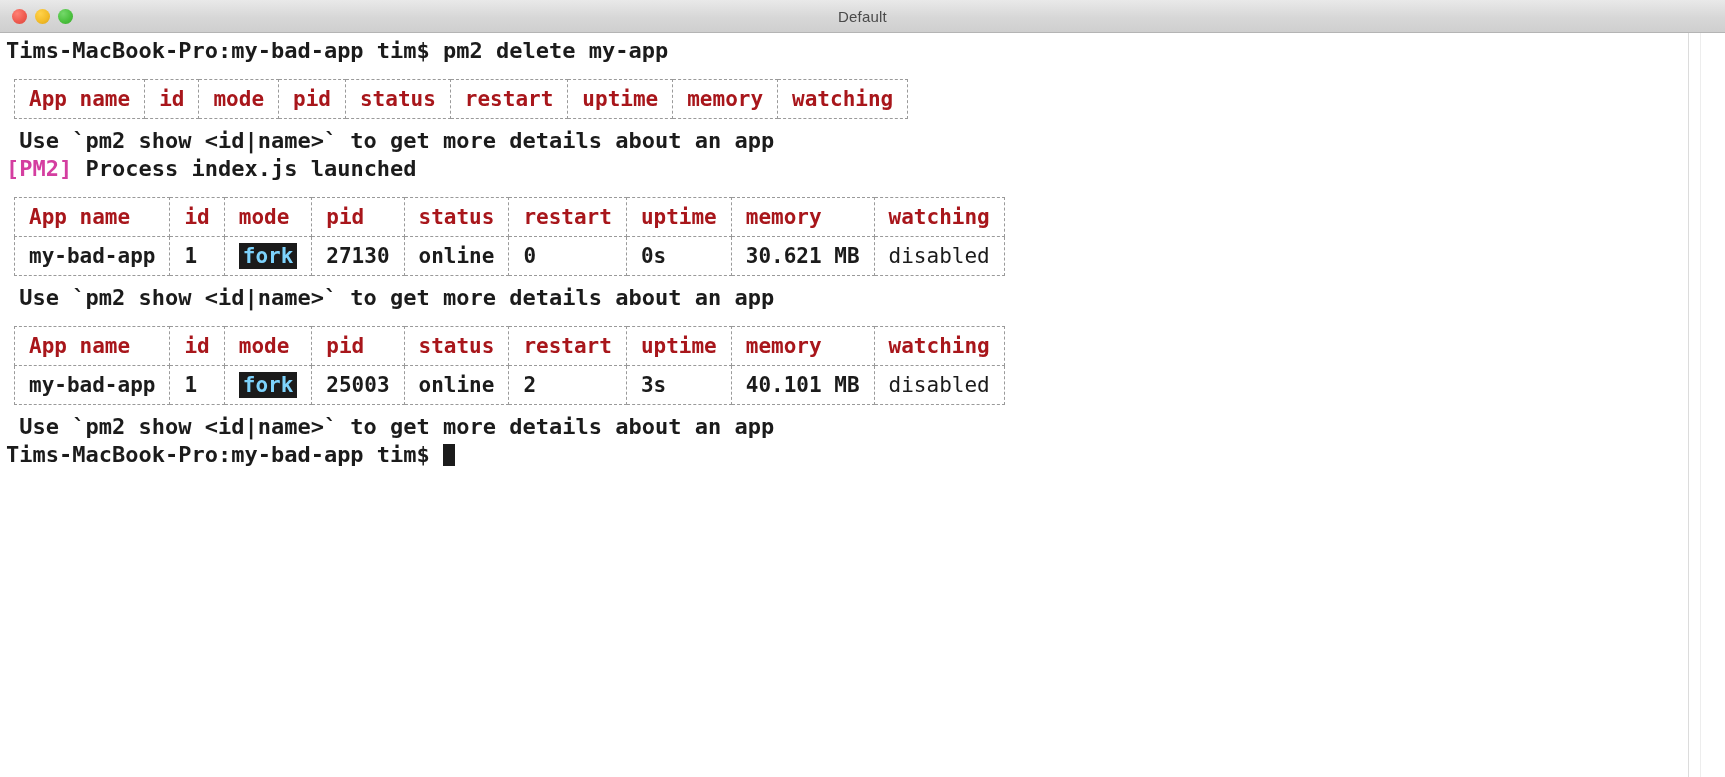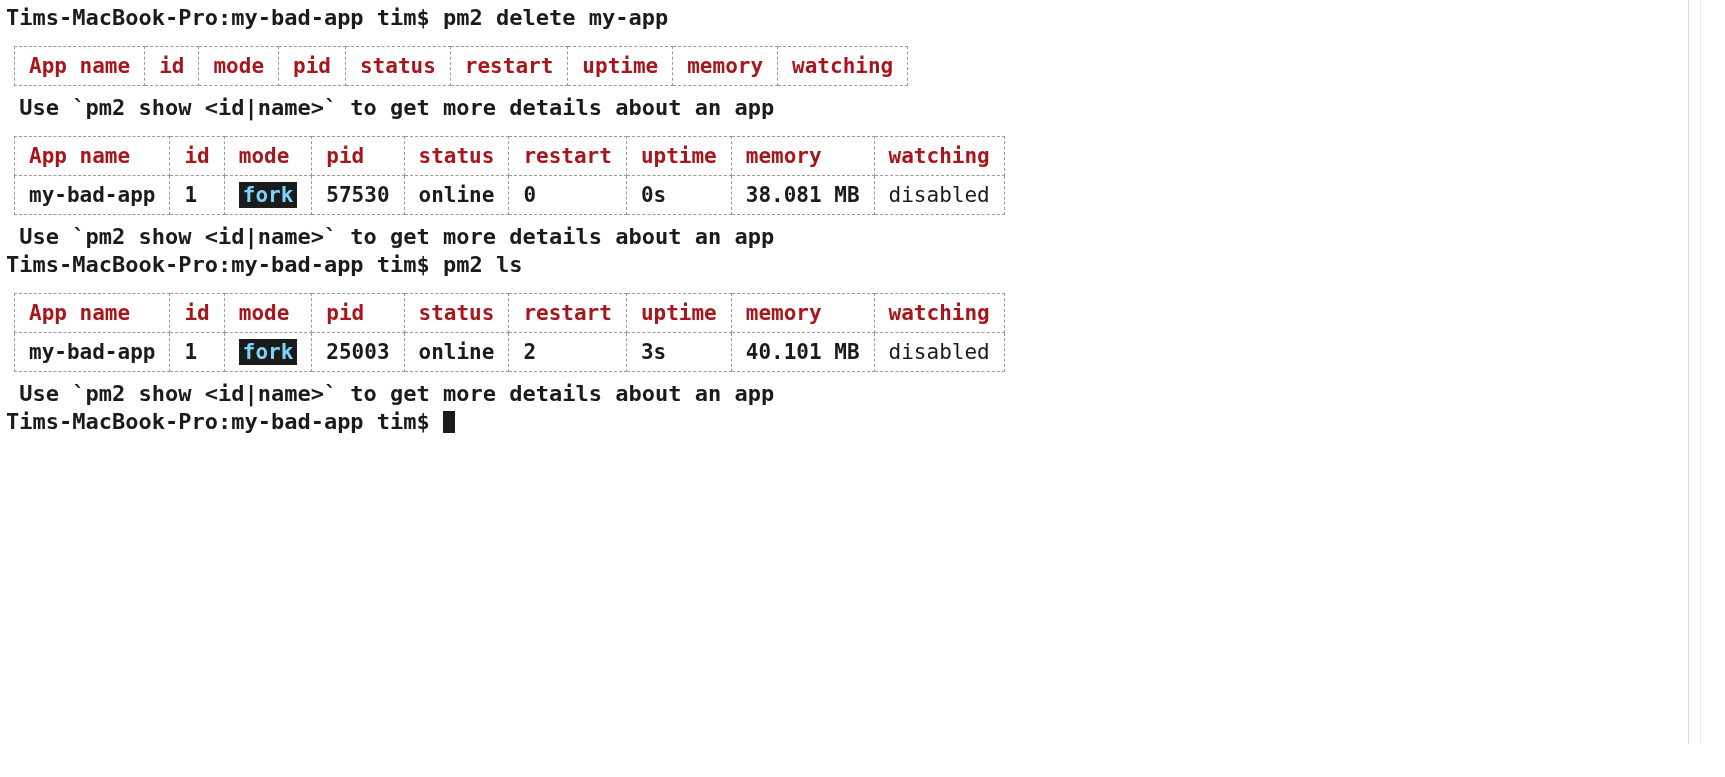--- a/index.html
+++ b/index.html
@@ -126,20 +126,28 @@
     height: 22px;
     background: #1b1b1b;
     vertical-align: -4px;
   }
 </style>
 </head>
 <body>
 
 <div class="window">
 
+  <div class="titlebar">
+    <div class="traffic">
+      <span class="light light-close"></span>
+      <span class="light light-min"></span>
+      <span class="light light-max"></span>
+    </div>
+    <div class="window-title">Default</div>
+  </div>
 
   <div class="term">
     <div class="right-rule"></div>
     <div class="right-rule2"></div>
 
     <div class="line"><span>Tims-MacBook-Pro:my-bad-app tim$ </span><span>pm2 delete my-app</span></div>
 
     <div class="spacer"></div>
 
     <table class="pm2table">
@@ -155,55 +163,55 @@
           <td>memory</td>
           <td>watching</td>
         </tr>
       </tbody>
     </table>
 
     <div class="spacer-sm"></div>
 
     <div class="line"> Use `pm2 show &lt;id|name&gt;` to get more details about an app</div>
 
+    <div class="line"><span class="pm2tag">[PM2]</span><span> Process index.js launched</span></div>
 
     <div class="spacer"></div>
 
     <table class="pm2table">
       <tbody>
         <tr class="hdr">
           <td>App name</td>
           <td>id</td>
           <td>mode</td>
           <td>pid</td>
           <td>status</td>
           <td>restart</td>
           <td>uptime</td>
           <td>memory</td>
           <td>watching</td>
         </tr>
         <tr>
           <td class="col-appname">my-bad-app</td>
           <td>1</td>
           <td><span class="mode-badge">fork</span></td>
-          <td>57530</td>
+          <td>27130</td>
           <td class="col-online">online</td>
           <td>0</td>
           <td>0s</td>
-          <td>38.081 MB</td>
+          <td>30.621 MB</td>
           <td class="col-disabled">disabled</td>
         </tr>
       </tbody>
     </table>
 
     <div class="spacer-sm"></div>
 
     <div class="line"> Use `pm2 show &lt;id|name&gt;` to get more details about an app</div>
 
-    <div class="line"><span>Tims-MacBook-Pro:my-bad-app tim$ </span><span>pm2 ls</span></div>
 
     <div class="spacer"></div>
 
     <table class="pm2table">
       <tbody>
         <tr class="hdr">
           <td>App name</td>
           <td>id</td>
           <td>mode</td>
           <td>pid</td>

